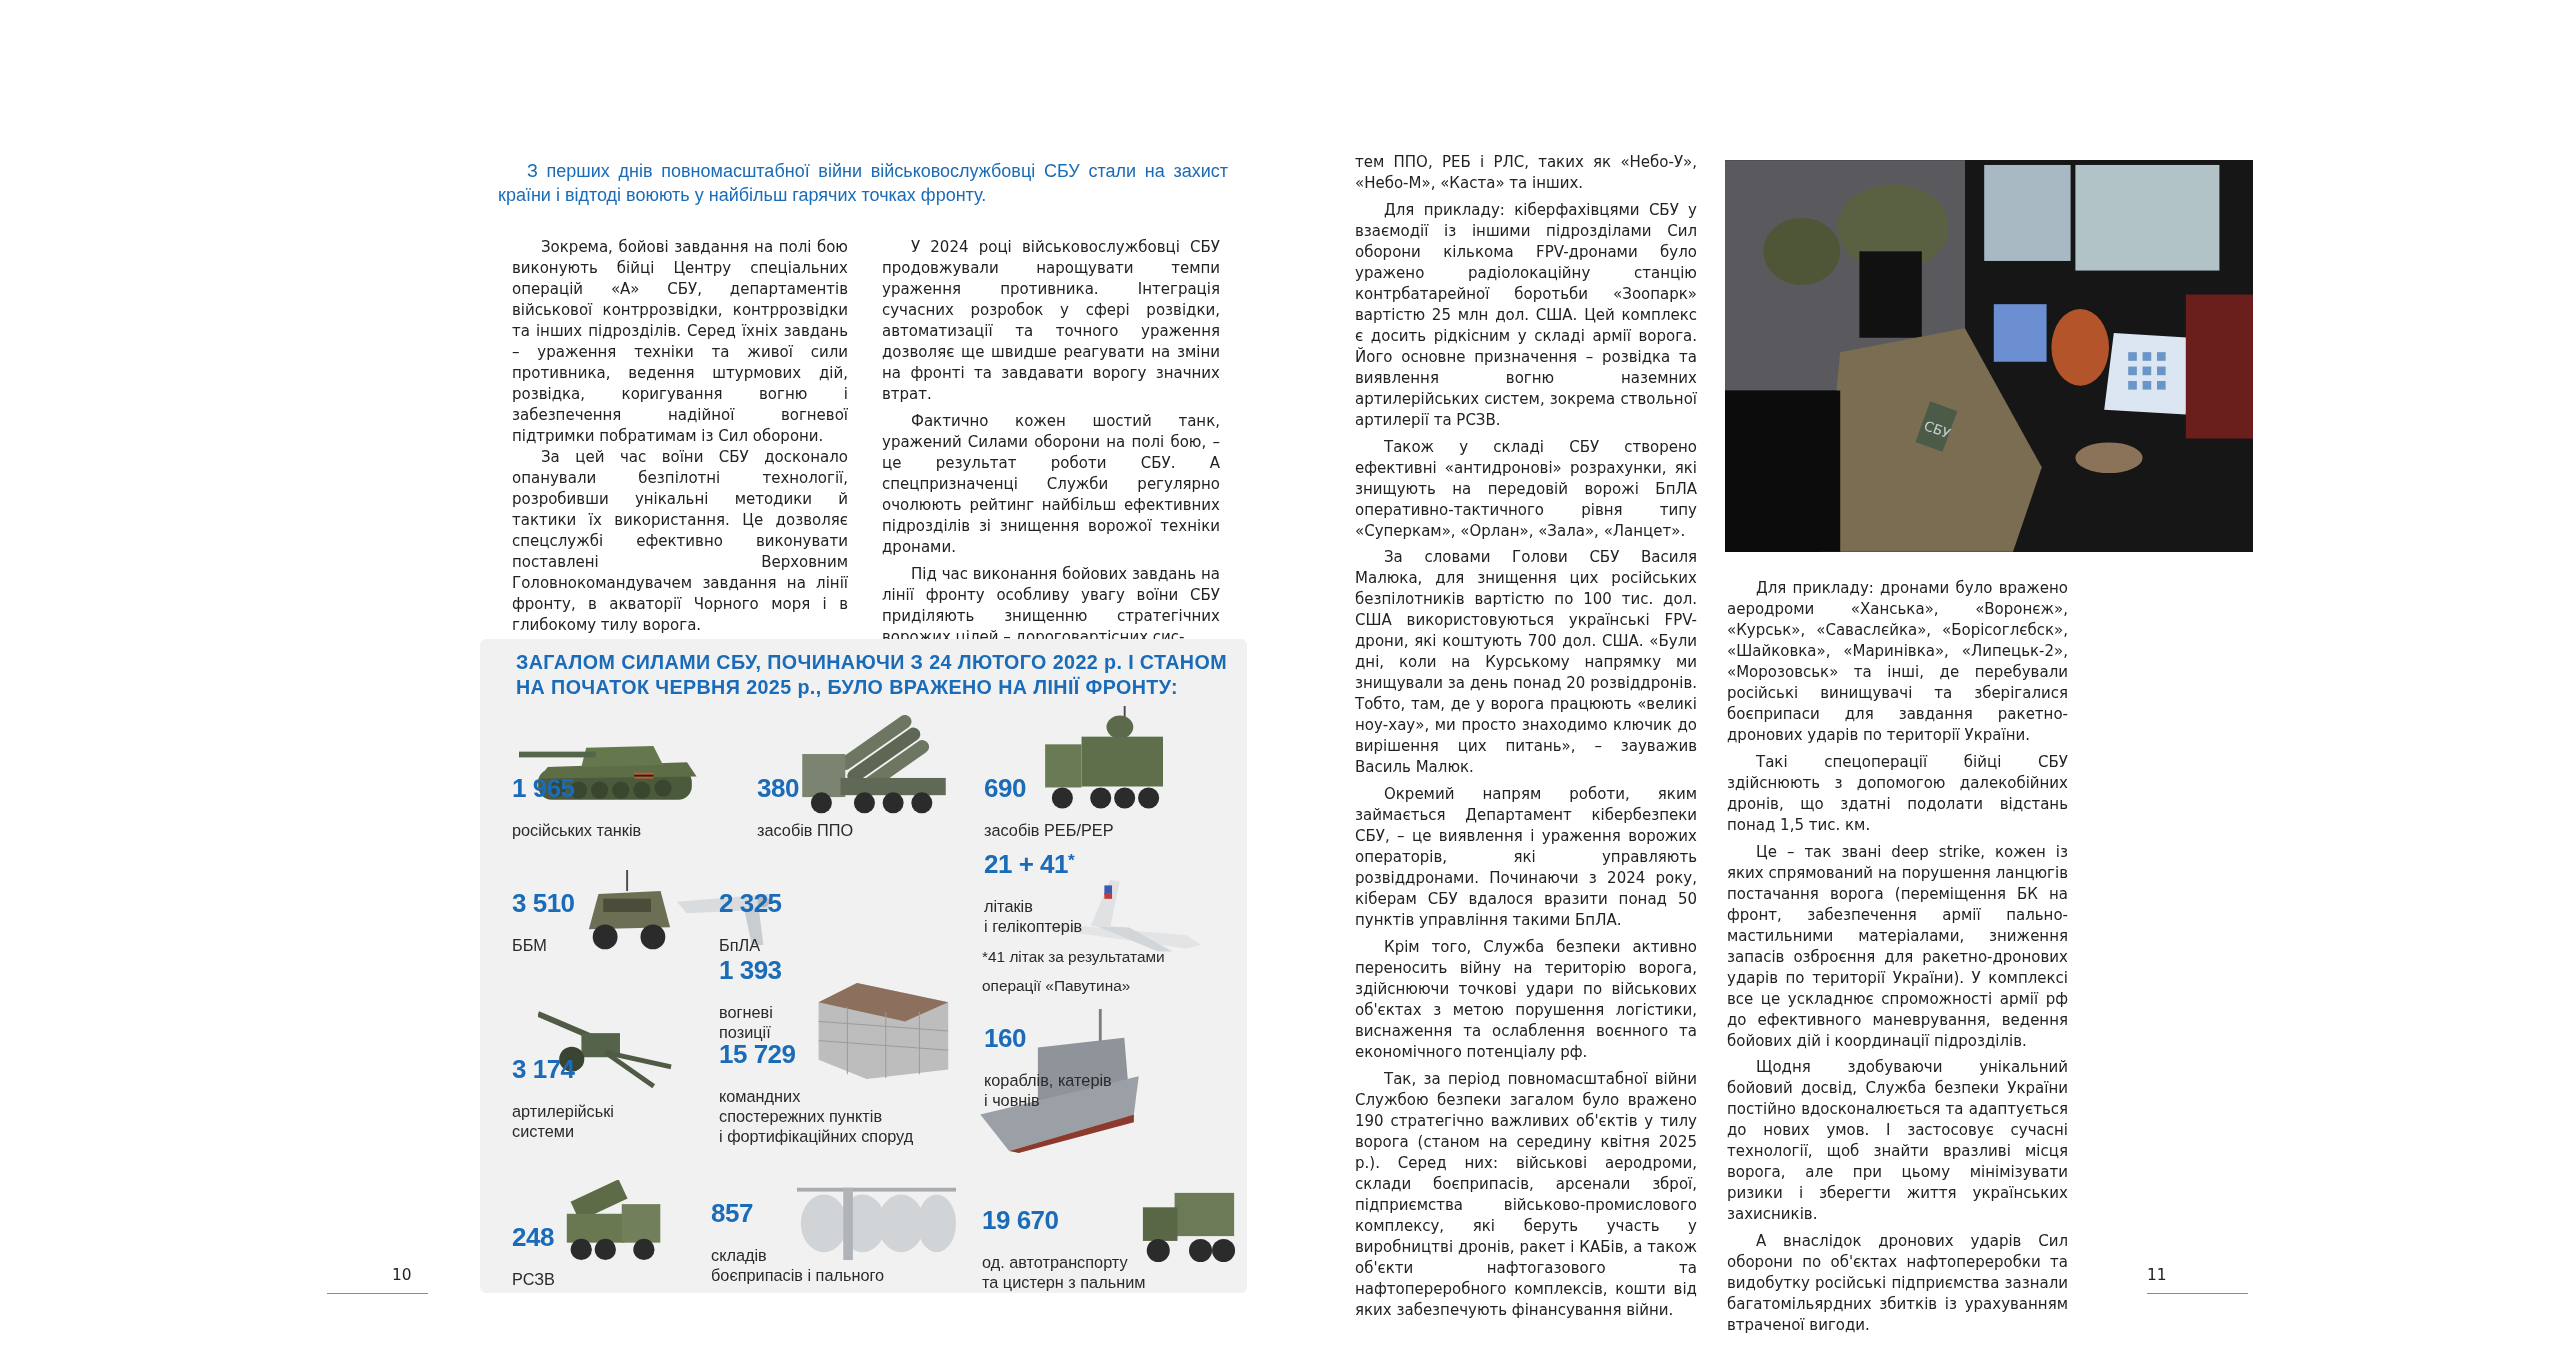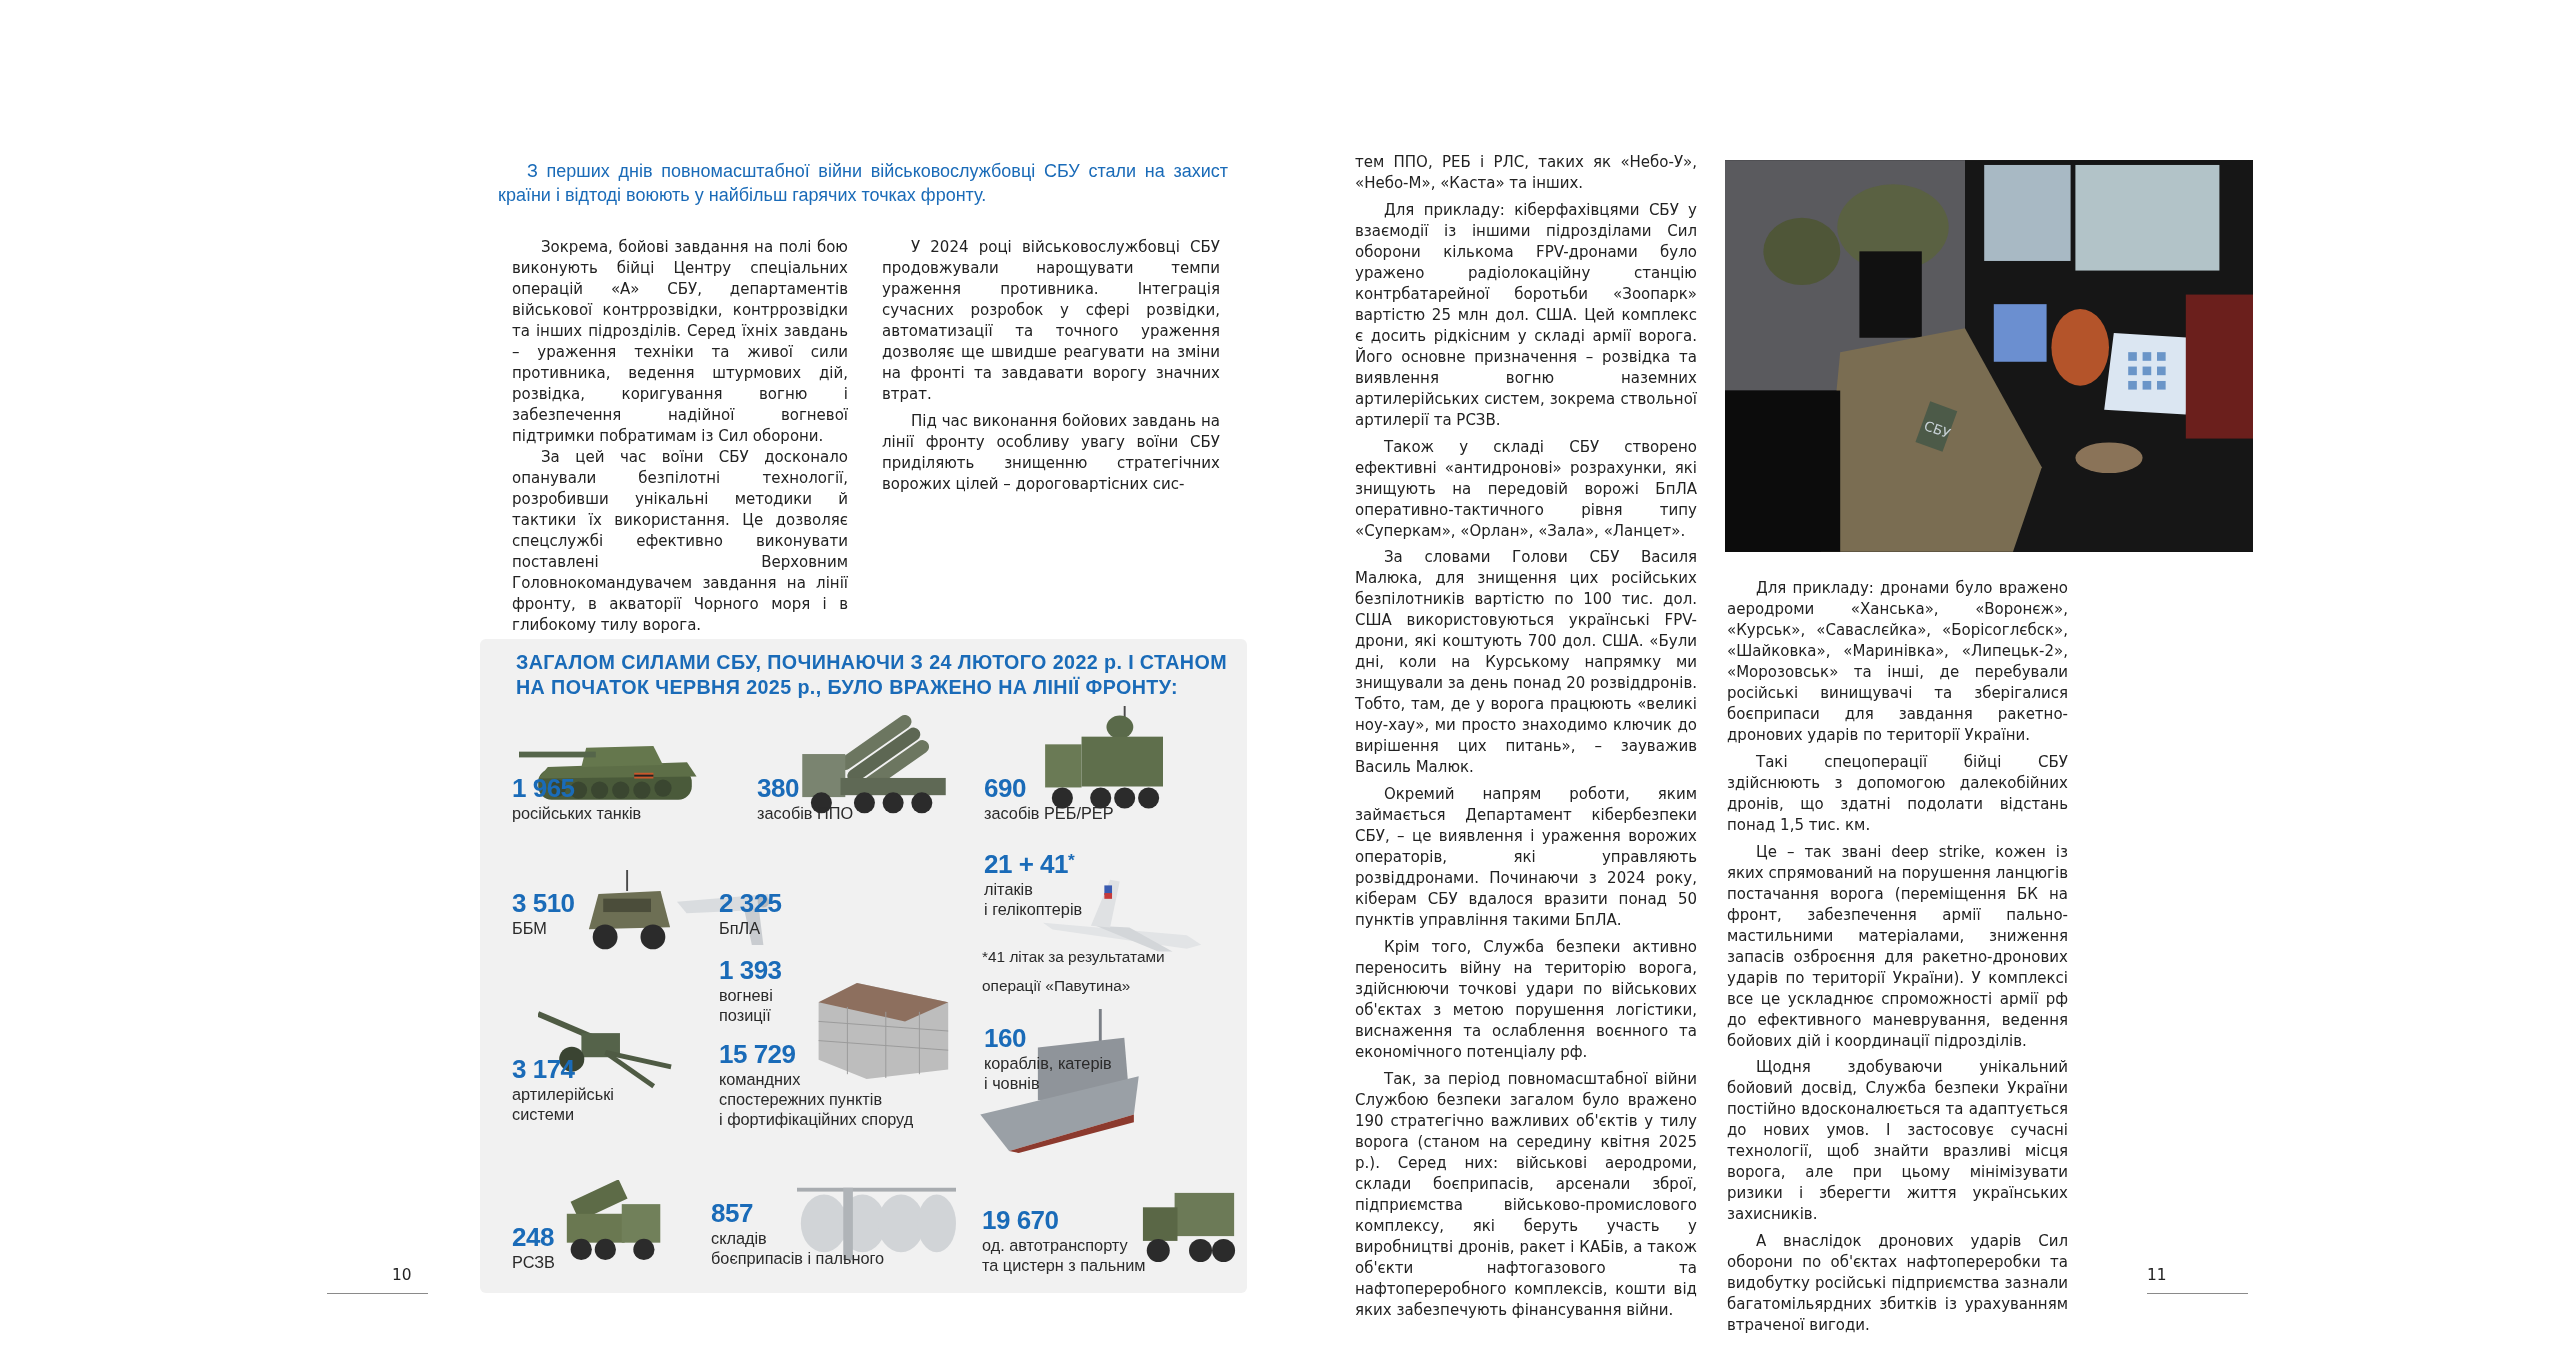--- a/index.html
+++ b/index.html
@@ -29,21 +29,21 @@
     left:480px; top:639px; width:767px; height:654px; background:#f1f1f1; border-radius:5.8px;
   }
   .info-title {
     left:516px; top:650px; width:730px; color:#1a6bb8;
     font-family:"Liberation Sans", sans-serif; font-weight:bold; font-size:19.7px; line-height:25px;
     letter-spacing:0.4px;
   }
   .stat { position:absolute; font-family:"Liberation Sans", sans-serif; }
   .stat .num { color:#1a6bb8; font-weight:bold; font-size:26px; line-height:29px; letter-spacing:-0.5px; display:block; }
   .stat .num sup { font-size:17.3px; vertical-align:top; position:relative; top:-3.8px; }
-  .stat .lbl { color:#2a2a2a; font-size:16.3px; line-height:20px; display:block; white-space:pre-line; }
+  .stat .lbl { color:#2a2a2a; font-size:16.3px; line-height:20px; display:block; white-space:pre-line;margin-top:17px; }
   .stat .note { color:#2a2a2a; font-size:15.4px; line-height:29px; display:block; white-space:pre-line; }
 
   .pic { position:absolute; }
   .pagenum { font-family:"DejaVu Sans", sans-serif; font-size:15.4px; color:#222; }
   .pline { position:absolute; height:1px; background:#8a8a8a; }
 
   
   .photo {
     left:1725px; top:160px; width:528px; height:392px; overflow:hidden;
     background:linear-gradient(135deg,#3a3a3a 0%,#1c1c1c 45%,#0e0e0e 100%);
@@ -54,20 +54,21 @@
 
 <div class="abs intro">З перших днів повномасштабної війни військовослужбовці СБУ стали на захист країни і відтоді воюють у найбільш гарячих точках фронту.</div>
 
 <div class="abs col colA">
   <p>Зокрема, бойові завдання на полі бою виконують бійці Центру спеціальних операцій «А» СБУ, департаментів військової контррозвідки, контррозвідки та інших підрозділів. Серед їхніх завдань – ураження техніки та живої сили противника, ведення штурмових дій, розвідка, коригування вогню і забезпечення надійної вогневої підтримки побратимам із Сил оборони.</p>
   <p>За цей час воїни СБУ досконало опанували безпілотні технології, розробивши унікальні методики й тактики їх використання. Це дозволяє спецслужбі ефективно виконувати поставлені Верховним Головнокомандувачем завдання на лінії фронту, в акваторії Чорного моря і в глибокому тилу ворога.</p>
 </div>
 
 <div class="abs col colB">
   <p>У 2024 році військовослужбовці СБУ продовжували нарощувати темпи ураження противника. Інтеграція сучасних розробок у сфері розвідки, автоматизації та точного ураження дозволяє ще швидше реагувати на зміни на фронті та завдавати ворогу значних втрат.</p>
+  <p class="gap">Фактично кожен шостий танк, уражений Силами оборони на полі бою, – це результат роботи СБУ. А спецпризначенці Служби регулярно очолюють рейтинг найбільш ефективних підрозділів зі знищення ворожої техніки дронами.</p>
   <p class="gap">Під час виконання бойових завдань на лінії фронту особливу увагу воїни СБУ приділяють знищенню стратегічних ворожих цілей – дороговартісних сис-</p>
 </div>
 
 <div class="abs infobox"></div>
 <div class="abs info-title">ЗАГАЛОМ СИЛАМИ СБУ, ПОЧИНАЮЧИ З 24 ЛЮТОГО 2022 р. І СТАНОМ НА ПОЧАТОК ЧЕРВНЯ 2025 р., БУЛО ВРАЖЕНО НА ЛІНІЇ ФРОНТУ:</div>
 
 <svg class="pic" style="left:519px;top:719px" width="192" height="96" viewBox="0 0 200 100">
   <rect x="20" y="52" width="160" height="32" rx="14" fill="#4a5a3a"></rect>
   <g fill="#3a4630">
       <circle cx="40" cy="72" r="9"></circle>

